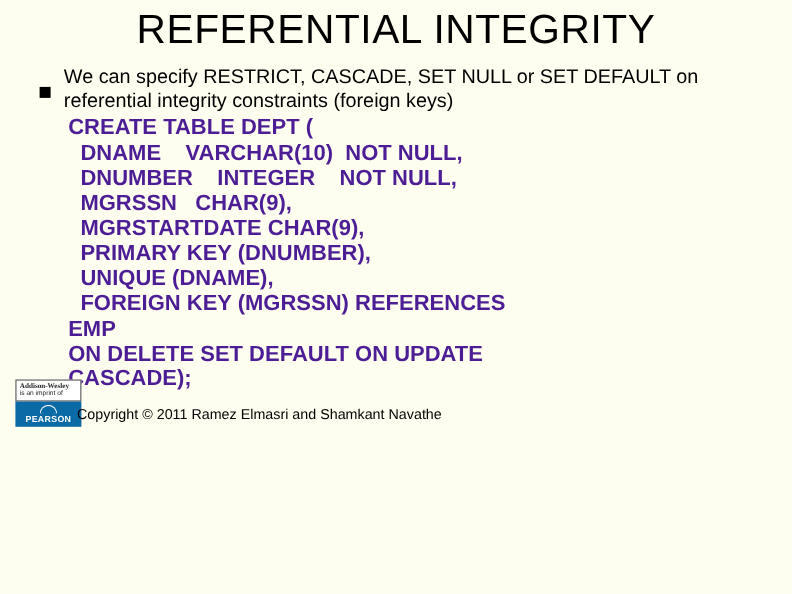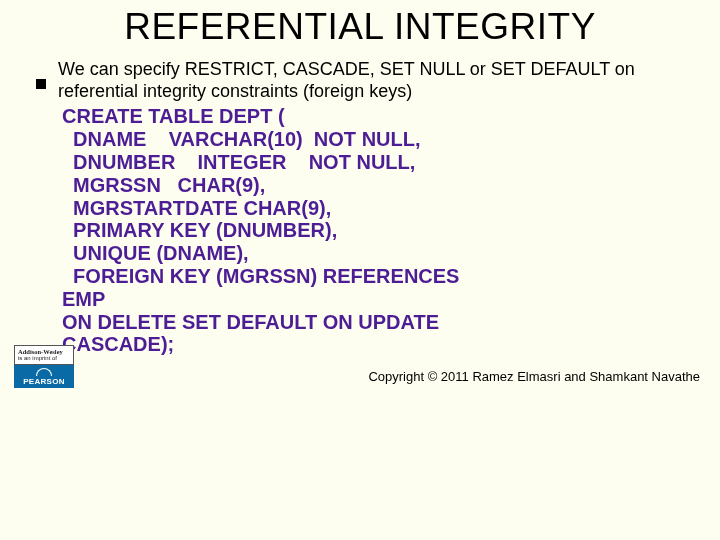--- a/index.html
+++ b/index.html
@@ -62,21 +62,20 @@
   .footer {
     position: absolute;
     bottom: 6px;
     left: 70px;
     right: 20px;
     display: flex;
     justify-content: space-between;
     align-items: flex-end;
     font-size: 13px;
     color: #000;
-    flex-direction: column;
   }
   .logo-stack {
     position: absolute;
     left: 14px;
     bottom: 2px;
     width: 60px;
   }
   .logo-aw {
     background: #fff;
     border: 1px solid #555;

